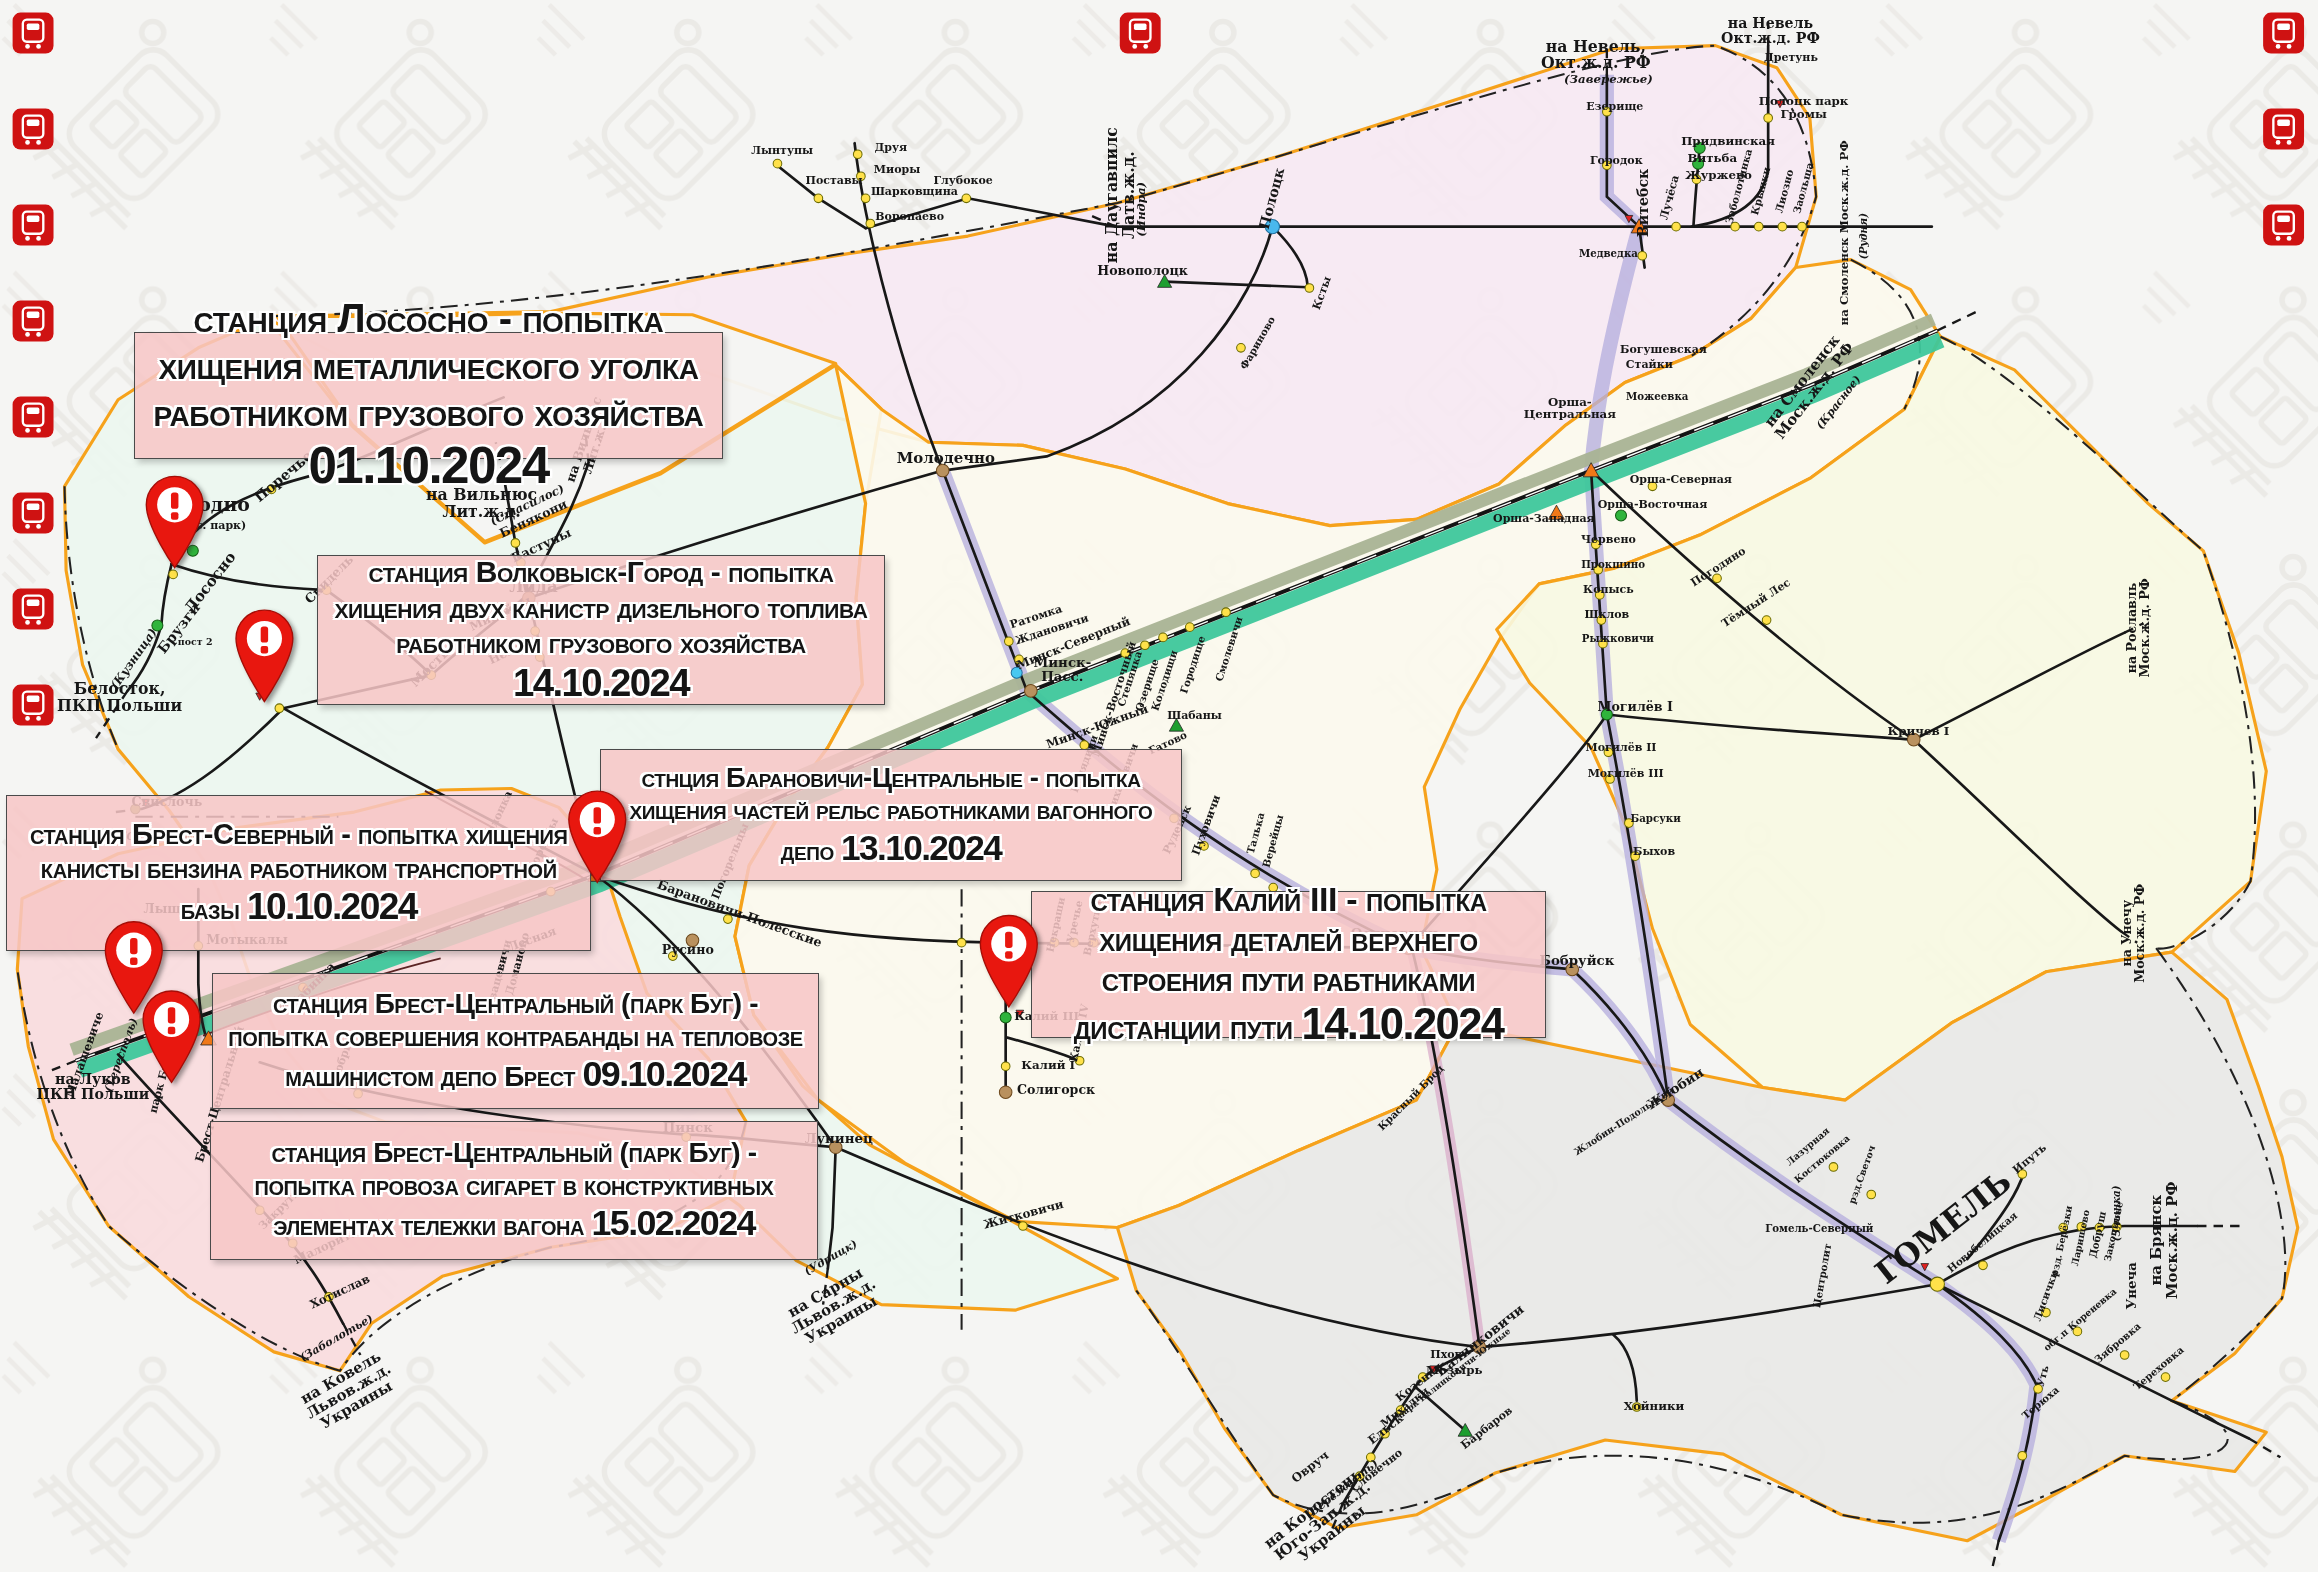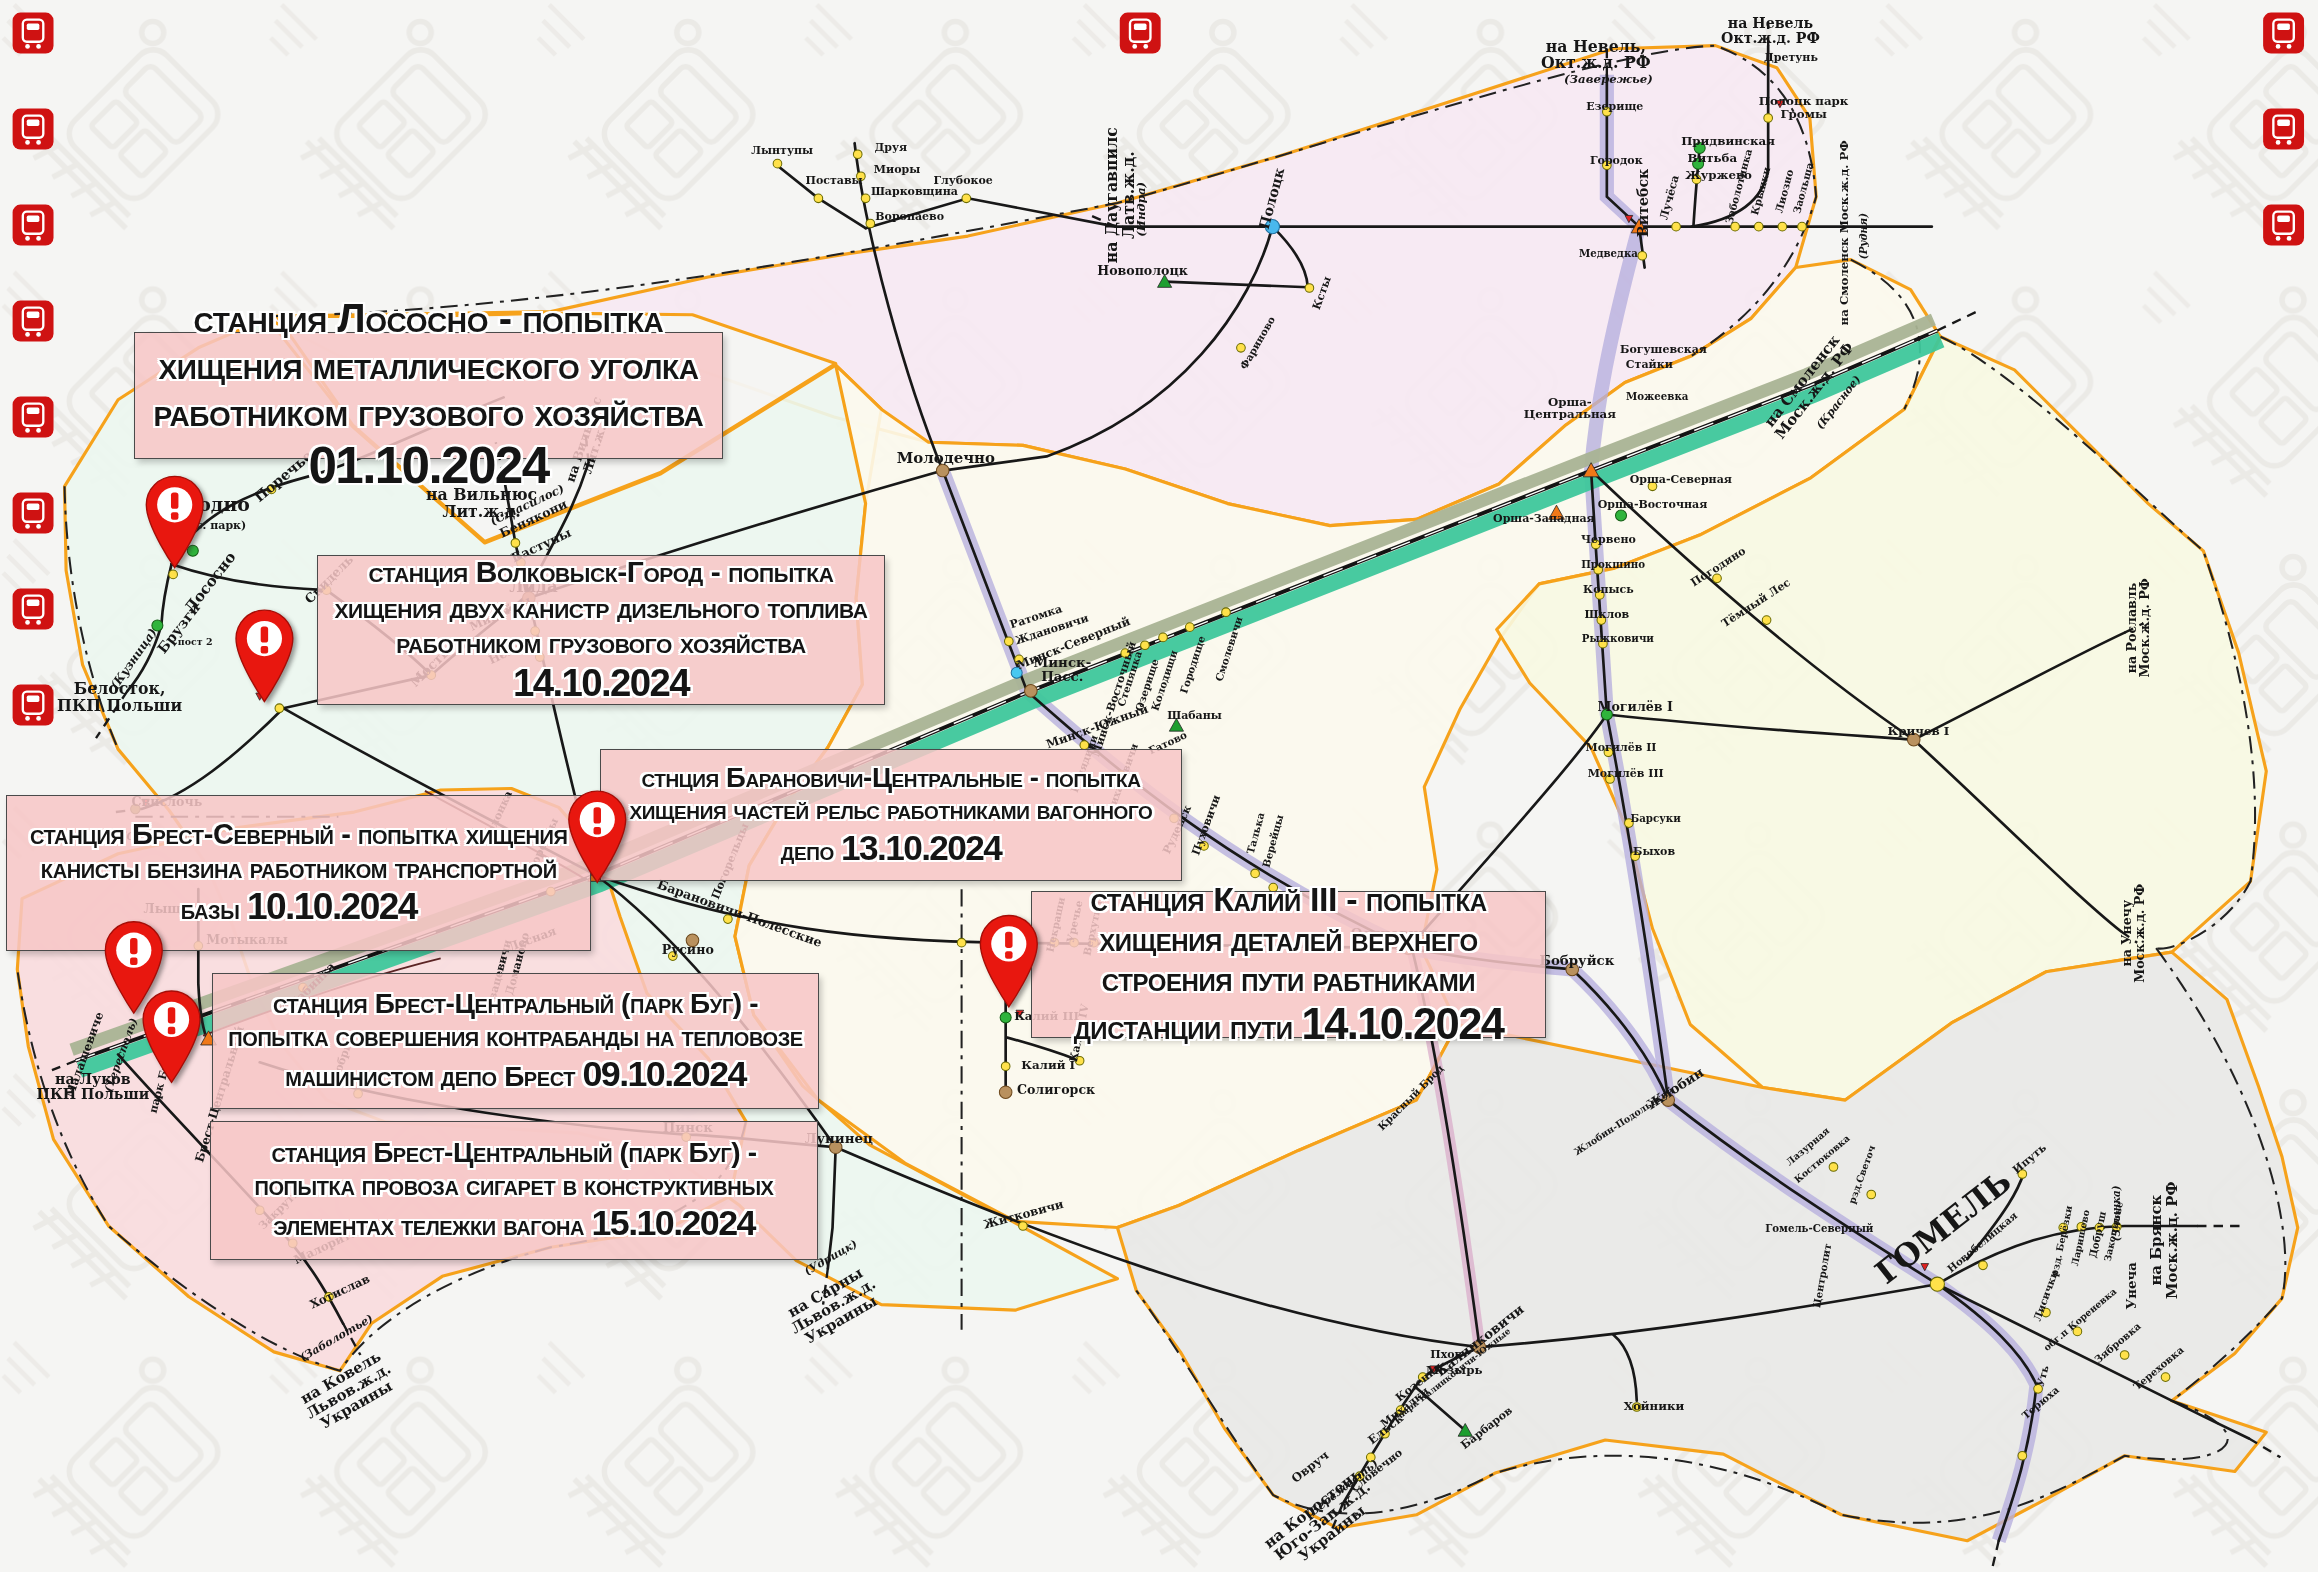--- a/index.html
+++ b/index.html
@@ -565,21 +565,21 @@
   <div class="note n4">
     <div class="note-text"><span>стнция Барановичи-Центральные - попытка хищения частей рельс работниками вагонного депо </span><span class="date">13.10.2024</span></div>
   </div>
   <div class="note n5">
     <div class="note-text"><span>станция Калий III - попытка хищения деталей верхнего строения пути рабтниками дистанции пути </span><span class="date">14.10.2024</span></div>
   </div>
   <div class="note n6">
     <div class="note-text"><span>станция Брест-Центральный (парк Буг) - попытка совершения контрабанды на тепловозе машинистом депо Брест </span><span class="date">09.10.2024</span></div>
   </div>
   <div class="note n7">
-    <div class="note-text"><span>станция Брест-Центральный (парк Буг) - попытка провоза сигарет в конструктивных элементах тележки вагона </span><span class="date">15.10.2024</span></div>
+    <div class="note-text"><span>станция Брест-Центральный (парк Буг) - попытка провоза сигарет в конструктивных элементах тележки вагона </span><span class="date">15.02.2024</span></div>
   </div>
 
   <svg id="pins-svg" width="2319" height="1573" viewBox="0 0 2947 1999">
     <use href="#pin" class="pin" x="179" y="602" width="86" height="122"></use>
     <use href="#pin" class="pin" x="293" y="772" width="86" height="122"></use>
     <use href="#pin" class="pin" x="716" y="1002" width="86" height="122"></use>
     <use href="#pin" class="pin" x="127" y="1168" width="86" height="122"></use>
     <use href="#pin" class="pin" x="175" y="1256" width="86" height="122"></use>
     <use href="#pin" class="pin" x="1239" y="1160" width="86" height="122"></use>
   </svg>

